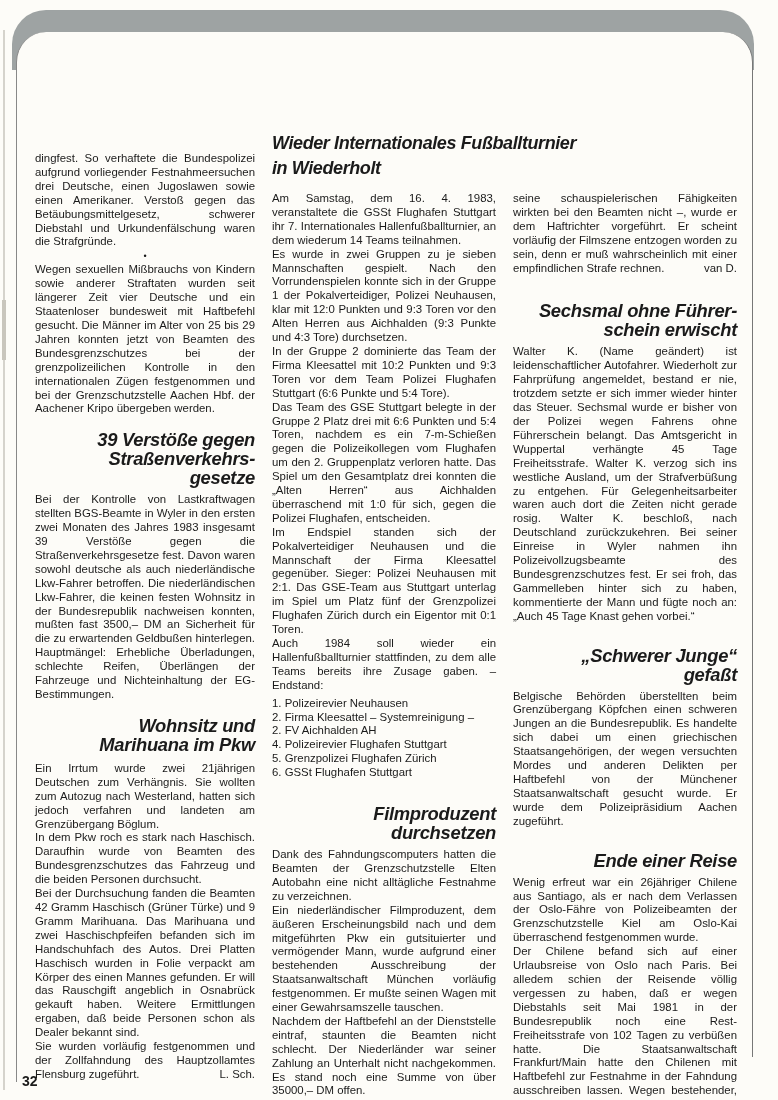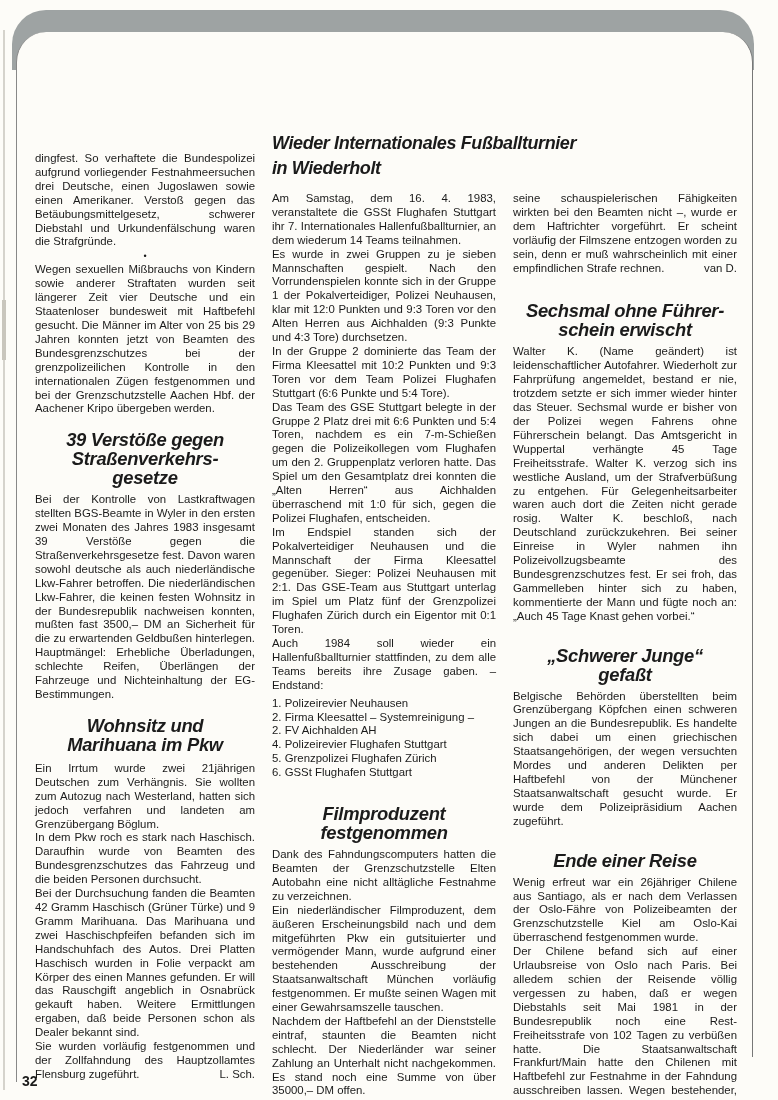--- a/index.html
+++ b/index.html
@@ -32,21 +32,21 @@
   .c2 { left:272px; top:192px; width:224px; }
   .c3 { left:513px; top:192px; width:224px; }
 
   .headline {
     position:absolute; left:272px; top:131px; width:470px;
     font-family:"Liberation Sans", sans-serif; font-weight:bold; font-style:italic;
     font-size:18px; line-height:25px; letter-spacing:-0.4px; color:#1b1b1b;
   }
   h2 {
     margin:0; font-weight:bold; font-style:italic; font-size:18.4px; line-height:19px;
-    letter-spacing:-0.3px; color:#1b1b1b; text-align:center;
+    letter-spacing:-0.3px; color:#1b1b1b; text-align:right;
   }
   .gap { height:14px; }
   .bullet { text-align:center; height:14px; line-height:14px; font-size:9px; }
   ol.stand { list-style:none; margin:4px 0 4px 0; padding:0; text-align:left; }
   ol.stand li { margin:0; }
   .pagenum { position:absolute; left:22px; top:1073px; font-size:14px; font-weight:bold; }
 </style>
 </head>
 <body>
 
@@ -102,21 +102,21 @@
     <li>1. Polizeirevier Neuhausen</li>
     <li>2. Firma Kleesattel – Systemreinigung –</li>
     <li>2. FV Aichhalden AH</li>
     <li>4. Polizeirevier Flughafen Stuttgart</li>
     <li>5. Grenzpolizei Flughafen Zürich</li>
     <li>6. GSSt Flughafen Stuttgart</li>
   </ol>
   <div style="height:20px"></div>
   <h2>
     <div>Filmproduzent</div>
-    <div>festgenommen</div>
+    <div>durchsetzen</div>
   </h2>
   <div style="height:6px"></div>
   <p>Dank des Fahndungscomputers hatten die Beamten der Grenzschutzstelle Elten Autobahn eine nicht alltägliche Festnahme zu verzeichnen.</p>
   <p>Ein niederländischer Filmproduzent, dem äußeren Erscheinungsbild nach und dem mitgeführten Pkw ein gutsituierter und vermögender Mann, wurde aufgrund einer bestehenden Ausschreibung der Staatsanwaltschaft München vorläufig festgenommen. Er mußte seinen Wagen mit einer Gewahrsamszelle tauschen.</p>
   <p>Nachdem der Haftbefehl an der Dienststelle eintraf, staunten die Beamten nicht schlecht. Der Niederländer war seiner Zahlung an Unterhalt nicht nachgekommen. Es stand noch eine Summe von über 35000,– DM offen.</p>
   <p>Obwohl er dies abstritt und nicht einsah –</p>
 </div>
 
 <div class="col c3">
   <p class="last">seine schauspielerischen Fähigkeiten wirkten bei den Beamten nicht –, wurde er dem Haftrichter vorgeführt. Er scheint vorläufig der Filmszene entzogen worden zu sein, denn er muß wahrscheinlich mit einer</p>

